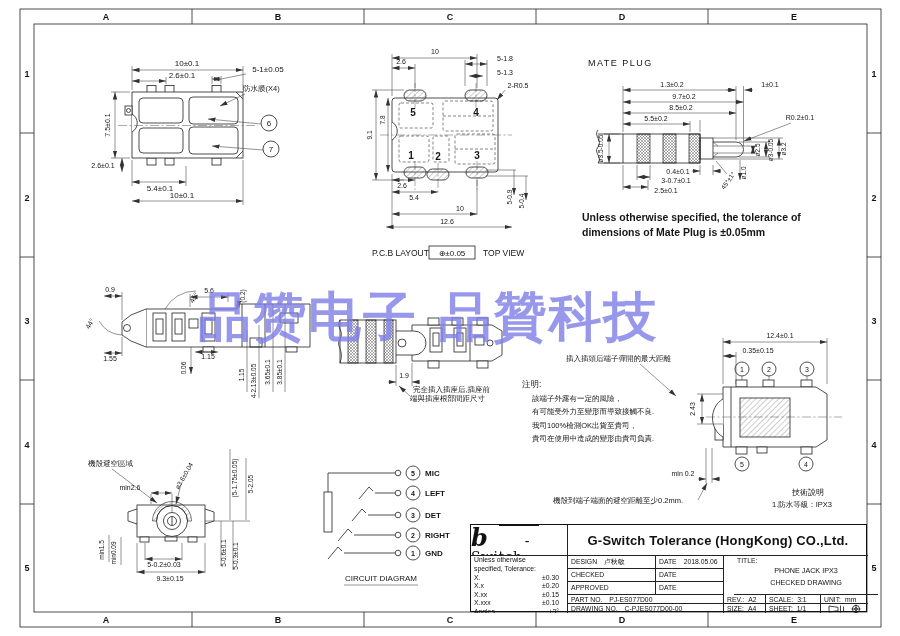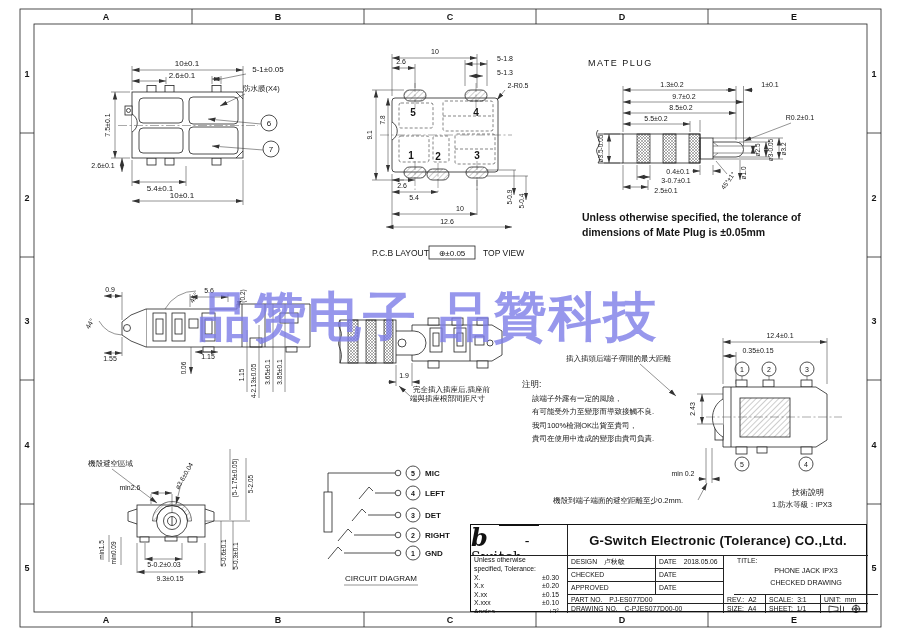--- a/index.html
+++ b/index.html
@@ -515,21 +515,21 @@
 
 
 <div class="tb">
   <div class="c bR bB" style="left:0;top:0;width:97px;height:31px;">
     <div class="logo">
       <span class="brandtop">品贊科技</span>
       <span class="brandrow"><span class="bigB">b</span><span class="sw">-Switch</span></span>
     </div>
   </div>
   <div class="c bB" style="left:97px;top:0;width:300px;height:31px;">
-    <div class="company">G-Switch Electronic (Tolerance) CO.,Ltd.</div>
+    <div class="company">G-Switch Tolerance (HongKong) CO.,Ltd.</div>
   </div>
 
   <div class="c bR" style="left:0;top:31px;width:97px;height:57px;">
     <div class="tolhead">Unless otherwise</div>
     <div class="tolhead">specified, Tolerance:</div>
     <div class="tolrow">
           <span>X.</span>
           <span>±0.30</span>
         </div>
     <div class="tolrow">

